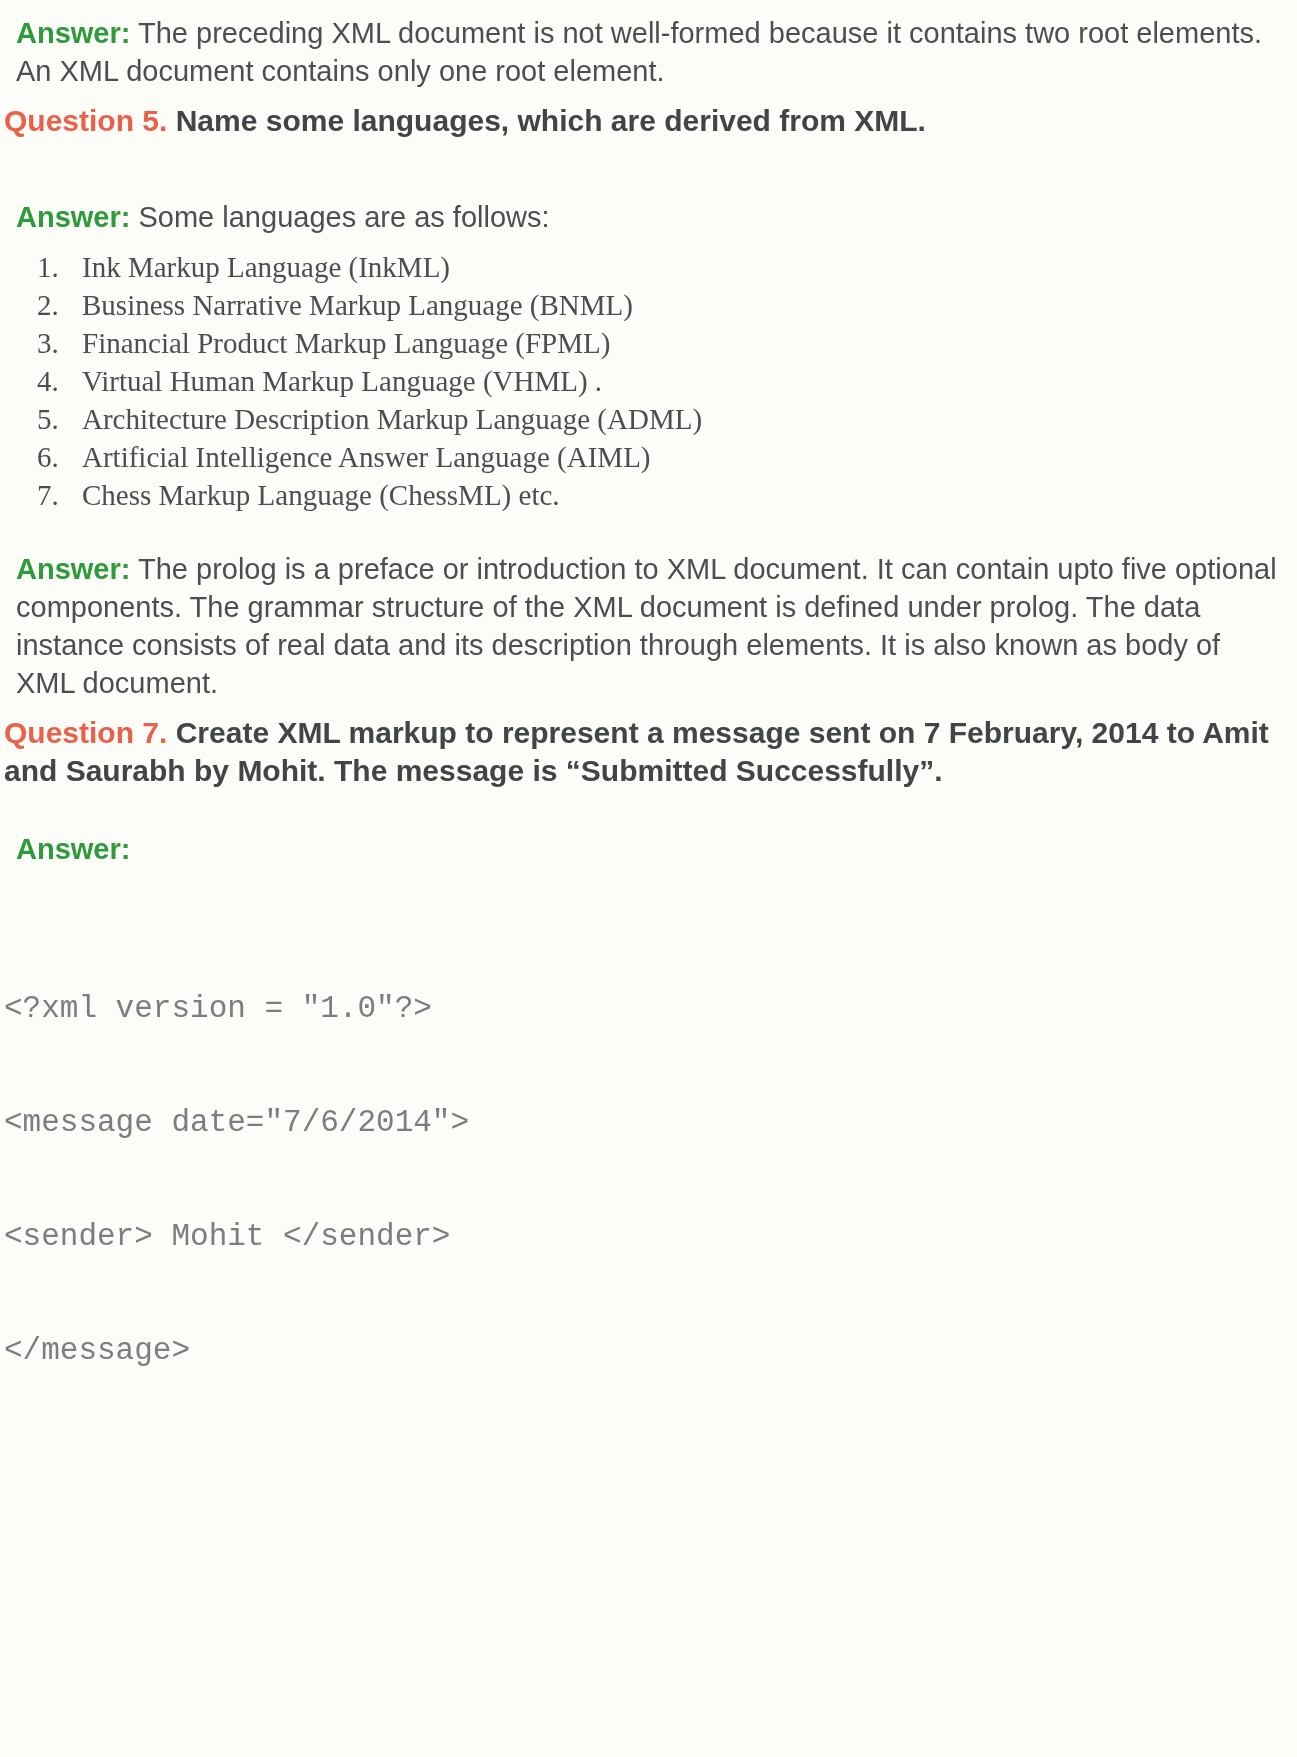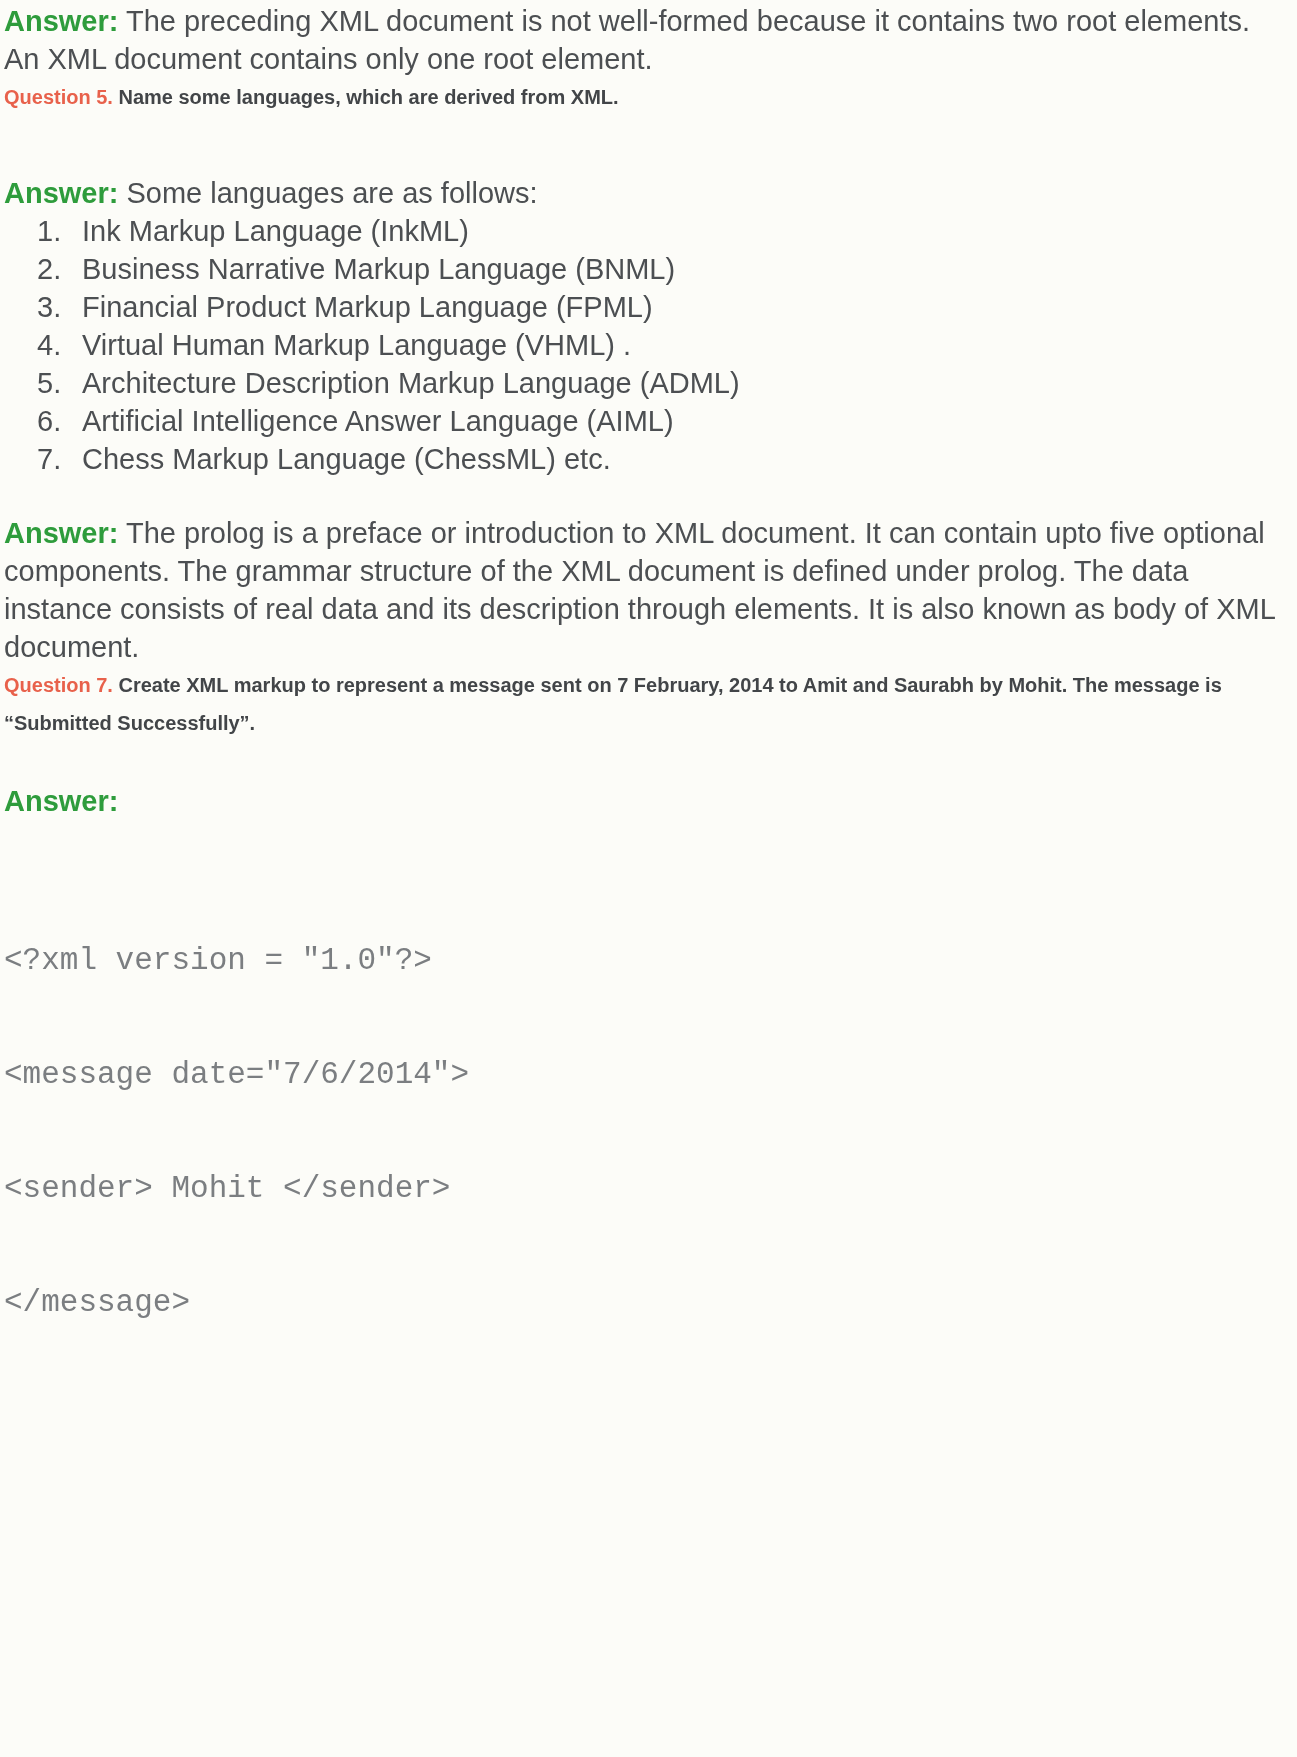--- a/index.html
+++ b/index.html
@@ -3,35 +3,35 @@
 <meta charset="utf-8">
 <style>
   html,body{margin:0;padding:0;background:#fcfcf8;}
   .page{
     width:1297px;height:1757px;box-sizing:border-box;
     padding:2px 6px 0 4px;overflow:hidden;
     background:#fcfcf8;
     font-family:"Liberation Sans",sans-serif;
     font-size:29px;line-height:38px;color:#4c4f52;
   }
-  p{margin:0;}
+  p{margin:12px;}
   .a-label{color:#2e9c3c;font-weight:bold;}
   .q-label{color:#e8614b;font-weight:bold;}
   .q-title{color:#424548;font-weight:bold;}
-  h2.question{font-size:20px;line-height:38px;margin:0;font-weight:bold;}
+  h2.question{font-size:30px;line-height:38px;margin:0;font-weight:bold;}
   .mt-q5{margin-top:38px;}
   .mt-a5{margin-top:58px;}
   .mt-list{margin-top:52px;}
   .mt-q6{margin-top:44px;}
   .mt-a6{margin-top:36px;}
   .mt-q7{margin-top:52px;}
   .mt-a7{margin-top:40px;}
   .mt-code{margin-top:46px;}
   ol.numbered{list-style:none;margin:0;padding:0;counter-reset:item;}
-  ol.numbered li{counter-increment:item;position:relative;padding-left:78px;}
+  ol.numbered li{counter-increment:item;position:relative;padding-left:78px;font-family:Liberation Serif, serif;}
   ol.numbered li::before{
     content:counter(item) ".";
     position:absolute;left:33px;top:0;color:#4c4f52;
   }
   .code{
     font-family:"Liberation Mono","DejaVu Sans Mono",monospace;
     font-size:31px;line-height:38px;color:#7b7e81;
     white-space:pre;
   }
 </style>

